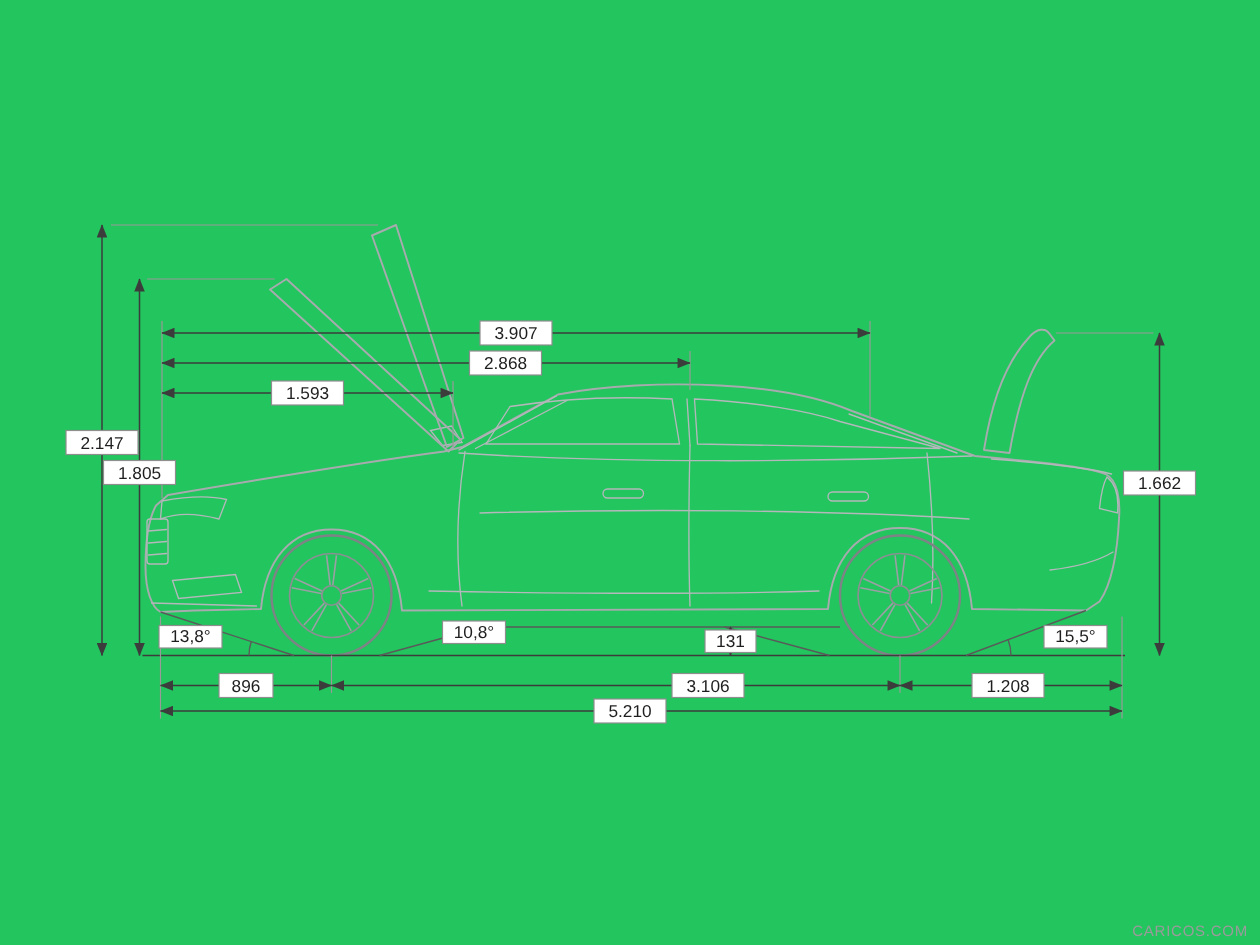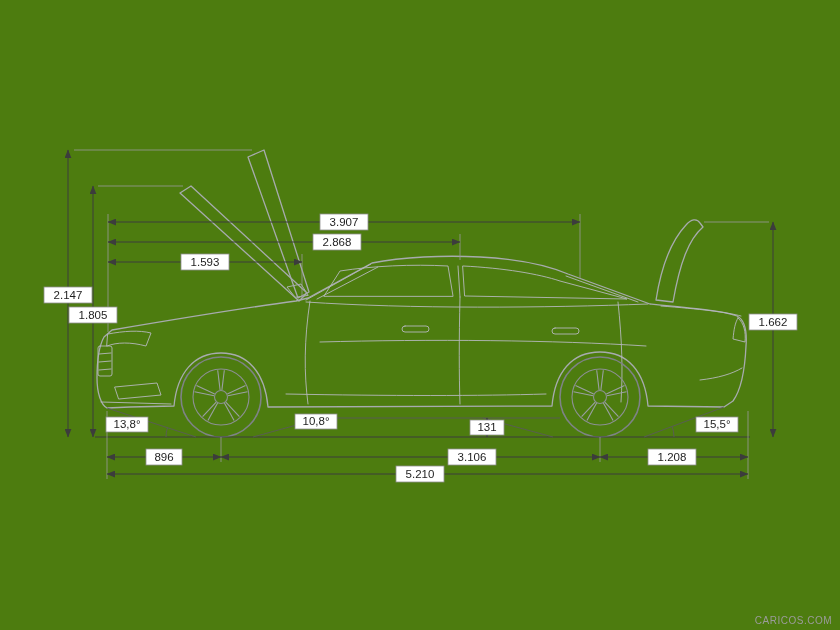--- a/index.html
+++ b/index.html
@@ -1,17 +1,17 @@
 <!DOCTYPE html>
 <html><head>
 <meta charset="utf-8">
 <style>
   html,body{margin:0;padding:0;background:#ffffff;}
   .canvas{
-    position:relative;width:840px;height:630px;background:#4d7c0f;overflow:hidden;
+    position:relative;width:840px;height:630px;background:#22c55e;overflow:hidden;
     font-family:"Liberation Sans", sans-serif;
     text-align:center;
   }
   svg{display:block;}
   .car{stroke:#a7abae;stroke-width:1.3;fill:none;stroke-linejoin:round;stroke-linecap:round;}
   .car-thin{stroke:#b4b8bb;stroke-width:0.9;fill:none;stroke-linecap:round;}
   .tire{stroke:#7e8386;stroke-width:1.6;fill:none;}
   .rim{stroke:#8c9093;stroke-width:1.1;fill:none;}
   .spoke{stroke:#9aa0a3;stroke-width:1.1;}
   .ang{stroke:#5a5a5a;stroke-width:0.9;fill:none;}

